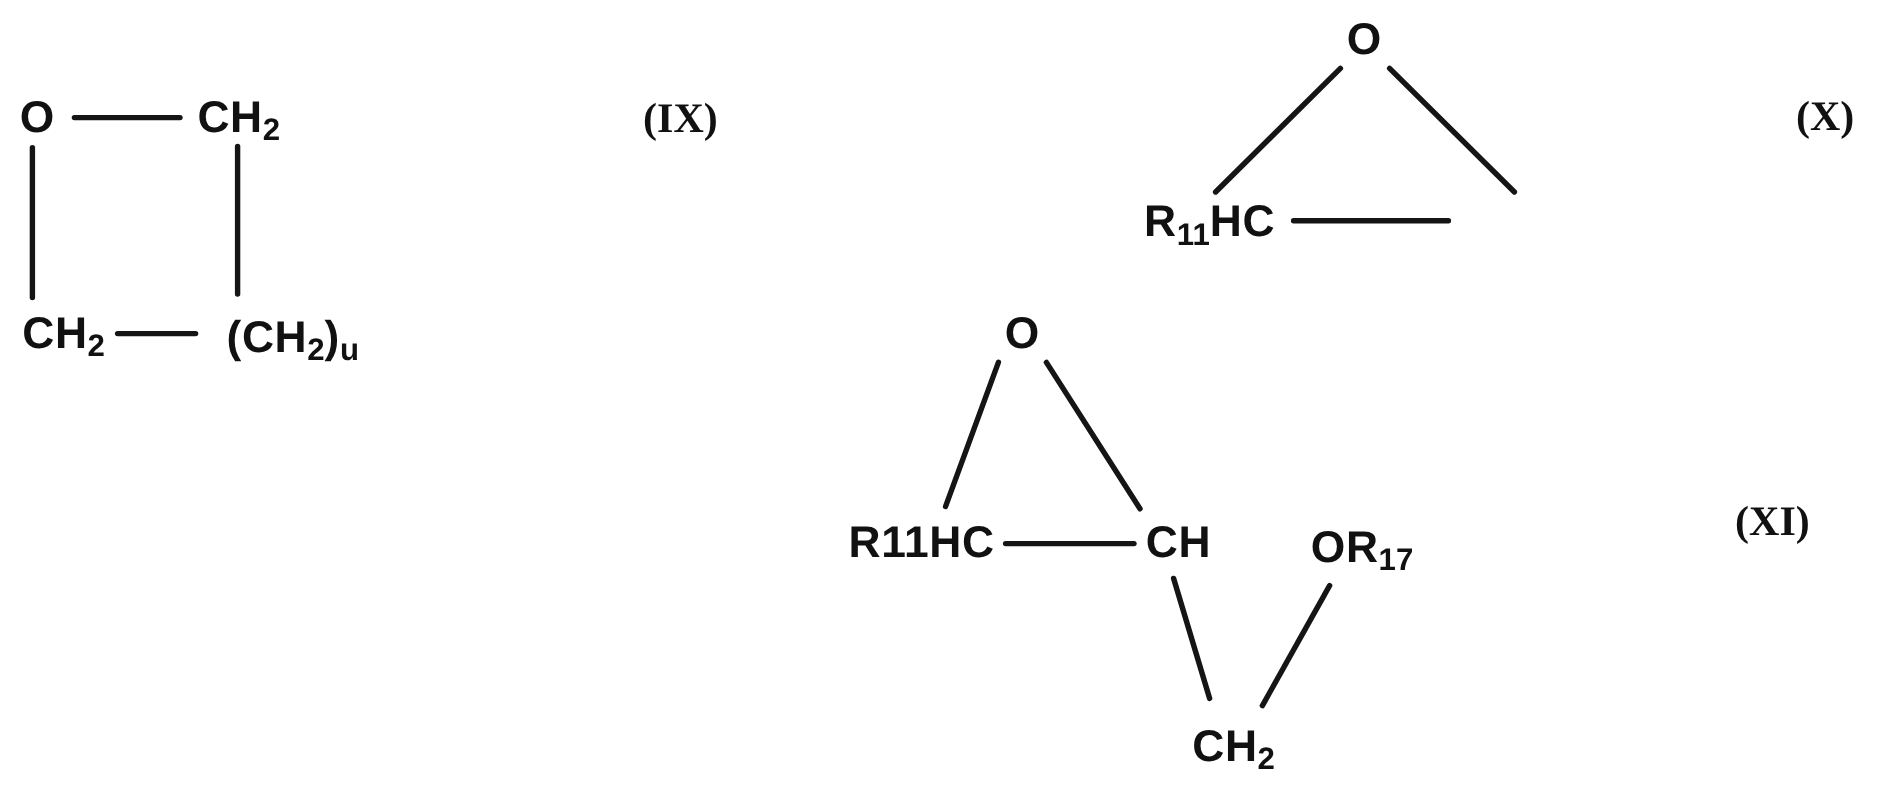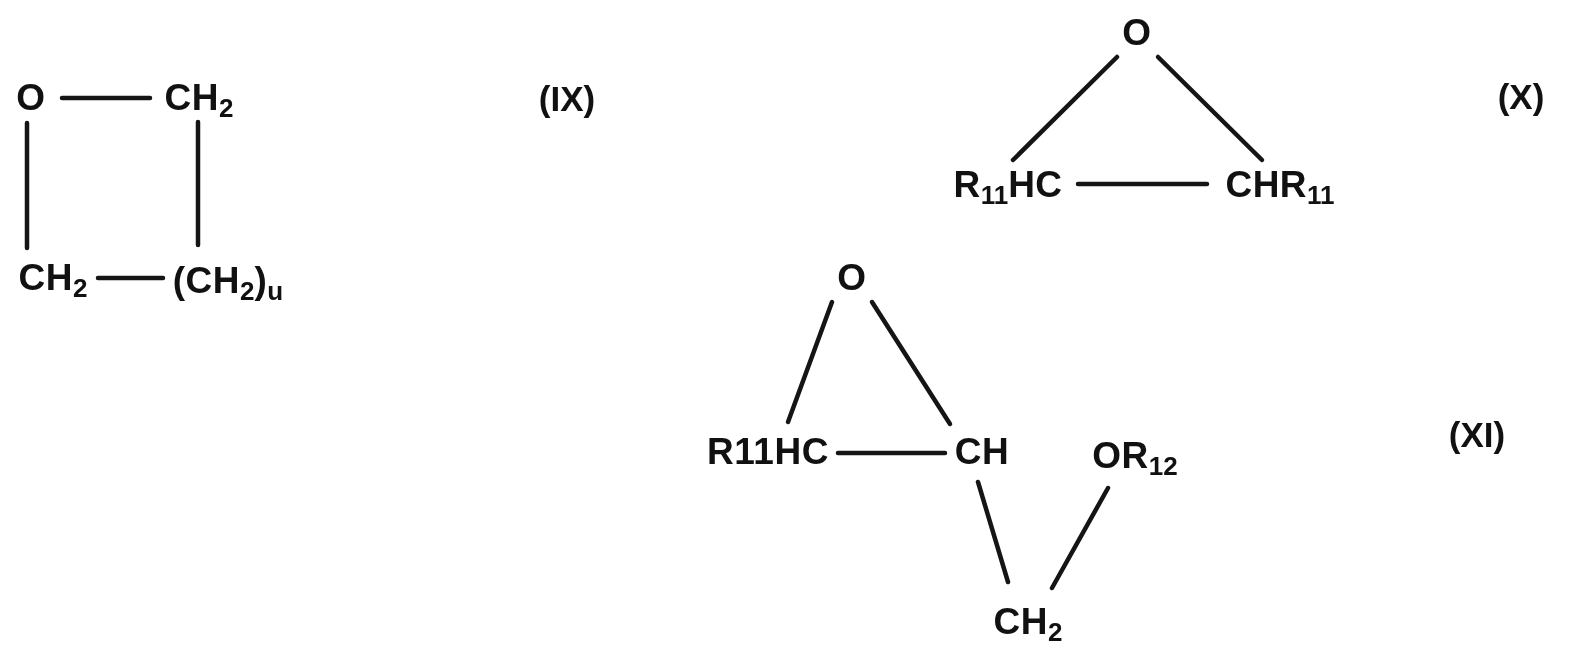--- a/index.html
+++ b/index.html
@@ -37,20 +37,21 @@
     line-height: 0;
     vertical-align: -7px;
     letter-spacing: 0;
   }
   .formula-label {
     position: absolute;
     transform: translate(-50%, -50%);
     font-size: 35px;
     font-weight: 800;
     white-space: nowrap;
+    font-family: Liberation Serif, serif;
   }
 </style>
 </head>
 <body>
 
 <div class="canvas">
 
   <svg class="bonds" viewBox="0 0 1576 669" aria-hidden="true">
 
     <line x1="62" y1="98" x2="150" y2="98"></line>
@@ -73,50 +74,47 @@
     <div class="atom" style="left:31px; top:98px">O</div>
 
     <div class="atom" style="left:199px; top:98px">
       <span>CH</span><sub>2</sub>
     </div>
 
     <div class="atom" style="left:53px; top:278px">
       <span>CH</span><sub>2</sub>
     </div>
 
-    <div class="atom" style="left:228px; top:281px">
+    <div class="atom" style="left:244px; top:281px">
       <span>(CH</span><sub>2</sub><span>)</span><sub>u</sub>
     </div>
 
     <div class="formula-label" style="left:567px; top:99px">(IX)</div>
   </div>
 
   <div class="group">
     <div class="atom" style="left:1137px; top:33px">O</div>
 
     <div class="atom" style="left:1008px; top:185px">
       <span>R</span><sub>11</sub><span>HC</span>
     </div>
 
-    <div class="atom" style="left:1280px; top:185px">
-      <span>CHR</span><sub>11</sub>
-    </div>
 
     <div class="formula-label" style="left:1521px; top:97px">(X)</div>
   </div>
 
   <div class="group">
     <div class="atom" style="left:852px; top:278px">O</div>
 
     <div class="atom" style="left:768px; top:452px">R11HC</div>
 
     <div class="atom" style="left:982px; top:452px">CH</div>
 
     <div class="atom" style="left:1135px; top:456px">
-      <span>OR</span><sub>12</sub>
+      <span>OR</span><sub>17</sub>
     </div>
 
     <div class="atom" style="left:1028px; top:622px">
       <span>CH</span><sub>2</sub>
     </div>
 
     <div class="formula-label" style="left:1477px; top:435px">(XI)</div>
   </div>
 
 </div>

